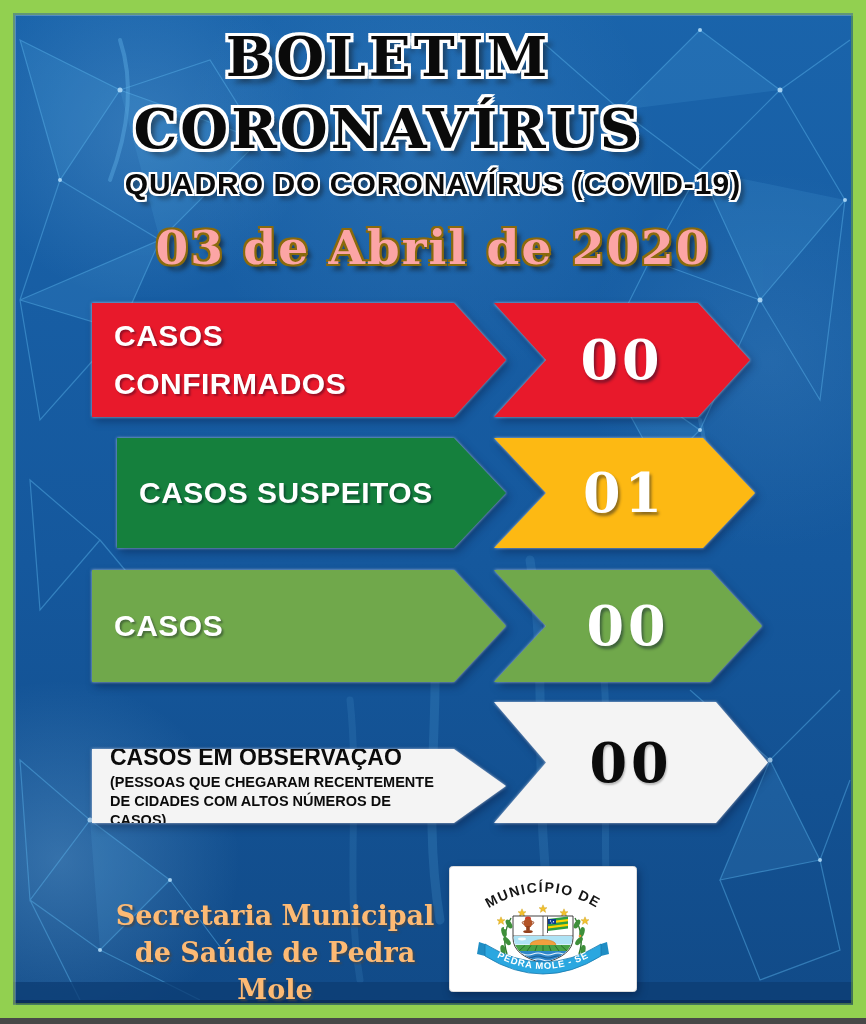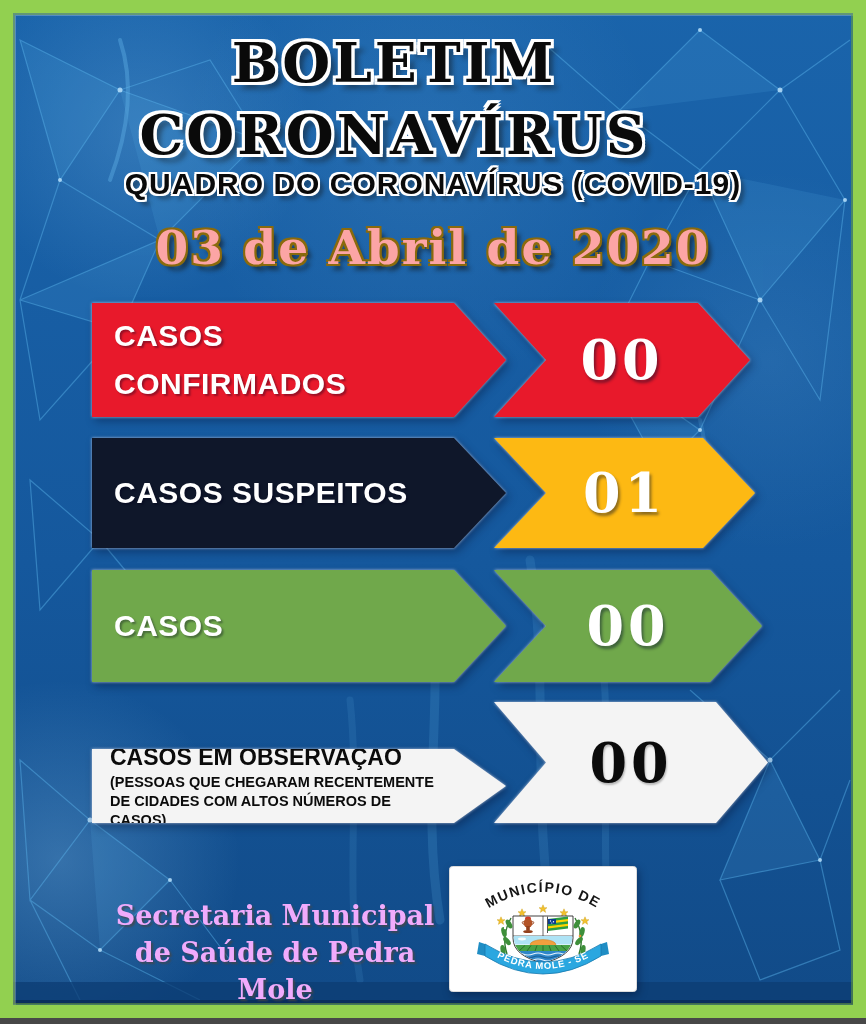--- a/index.html
+++ b/index.html
@@ -9,21 +9,21 @@
   }
   .bg-svg{position:absolute;left:0;top:0;width:866px;height:1024px;display:block;}
   .bottom-strip{position:absolute;left:0;bottom:0;width:866px;height:6px;background:#474747;z-index:6;}
   .frame{
     position:absolute;left:0;top:0;right:0;bottom:6px;z-index:5;
     border:13px solid #92d050;pointer-events:none;
     box-shadow:inset 0 0 0 2px rgba(110,160,60,.55), inset 3px 3px 0 rgba(255,255,255,.25);
   }
   
   .title{
-    position:absolute;left:0;width:776px;text-align:center;margin:6px;z-index:2;
+    position:absolute;left:0;width:776px;text-align:center;margin:0;z-index:2;
     font-family:"DejaVu Serif",serif;font-weight:bold;color:#0a0a0a;letter-spacing:3px;
     text-shadow:
       -3px -3px 0 #fff,0 -3px 0 #fff,3px -3px 0 #fff,
       -3px 0 0 #fff,3px 0 0 #fff,
       -3px 3px 0 #fff,0 3px 0 #fff,3px 3px 0 #fff,
       7px 7px 5px rgba(20,20,20,.45);
   }
   .title-1{top:24px;font-size:55px;}
   .title-2{top:96px;font-size:55px;}
   .subtitle{
@@ -78,21 +78,21 @@
   .row-4 .label-shape{padding-left:18px;margin-top:47px;}
   .value-text{
     font-family:"DejaVu Serif",serif;font-weight:bold;font-size:54px;letter-spacing:4px;
     text-shadow:2px 3px 3px rgba(0,10,40,.45);
   }
   .row-4 .value-text{text-shadow:1px 2px 2px rgba(0,0,0,.25);}
   
   .org{
     position:absolute;left:95px;top:897px;width:360px;z-index:3;text-align:center;
     font-family:"DejaVu Serif",serif;font-weight:bold;font-size:27px;line-height:37px;
-    color:#f0abfc;text-shadow:2px 2px 2px rgba(70,70,70,.8);
+    color:#fdba74;text-shadow:2px 2px 2px rgba(70,70,70,.8);
   }
   .seal{
     position:absolute;left:449px;top:866px;width:188px;height:126px;z-index:3;
     filter:drop-shadow(2px 3px 4px rgba(0,10,40,.4));
   }
   .seal svg{display:block;width:188px;height:126px;}
 </style>
 </head>
 <body>
 
@@ -179,21 +179,21 @@
     </div>
     <div class="shape-wrap value-wrap">
       <div class="shape value-shape" style="background-color: rgb(232, 25, 43); color: rgb(255, 255, 255);">
         <span class="value-text">00</span>
       </div>
     </div>
   </section>
 
   <section class="row row-2">
     <div class="shape-wrap label-wrap">
-      <div class="shape label-shape" style="background-color: #0f172a; color: rgb(255, 255, 255);">
+      <div class="shape label-shape" style="background-color: #15803d; color: rgb(255, 255, 255); margin-left: 25px;">
         <div class="label-line">CASOS SUSPEITOS</div>
       </div>
     </div>
     <div class="shape-wrap value-wrap">
       <div class="shape value-shape" style="background-color: rgb(253, 185, 19); color: rgb(255, 255, 255);">
         <span class="value-text">01</span>
       </div>
     </div>
   </section>
 

